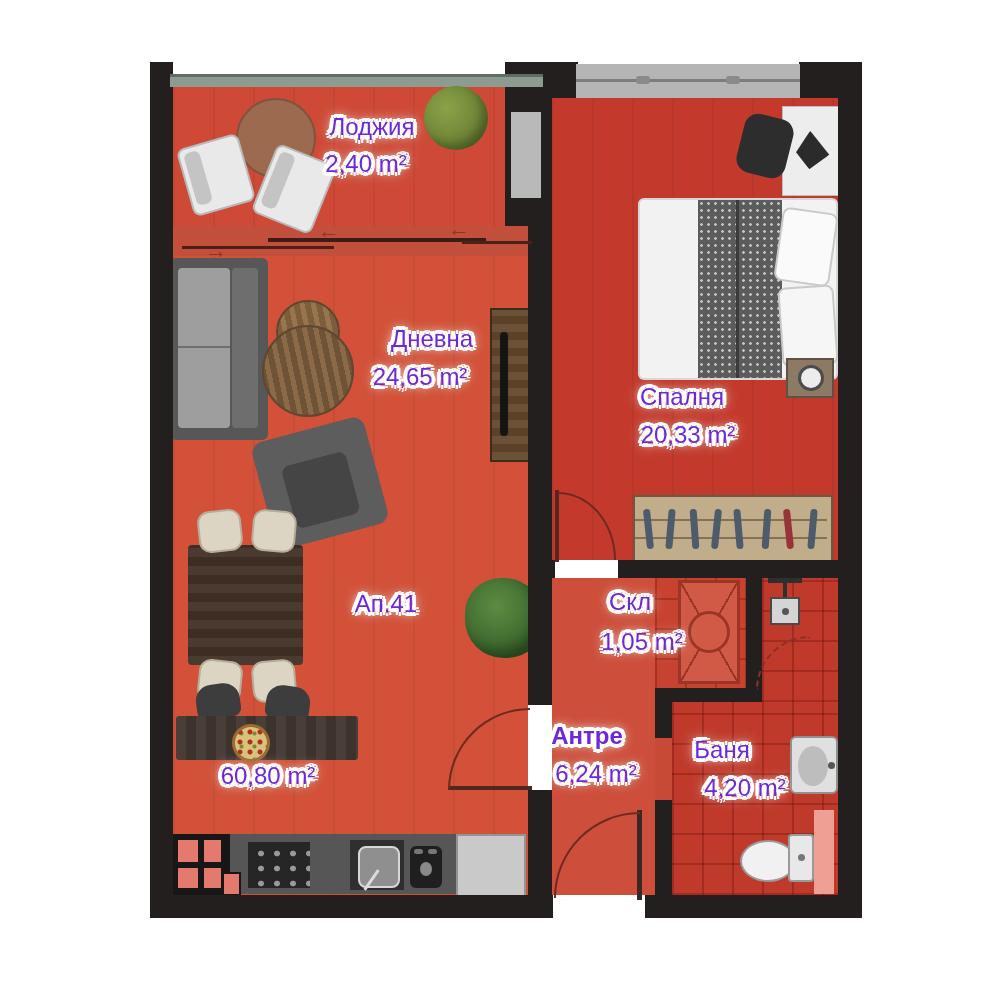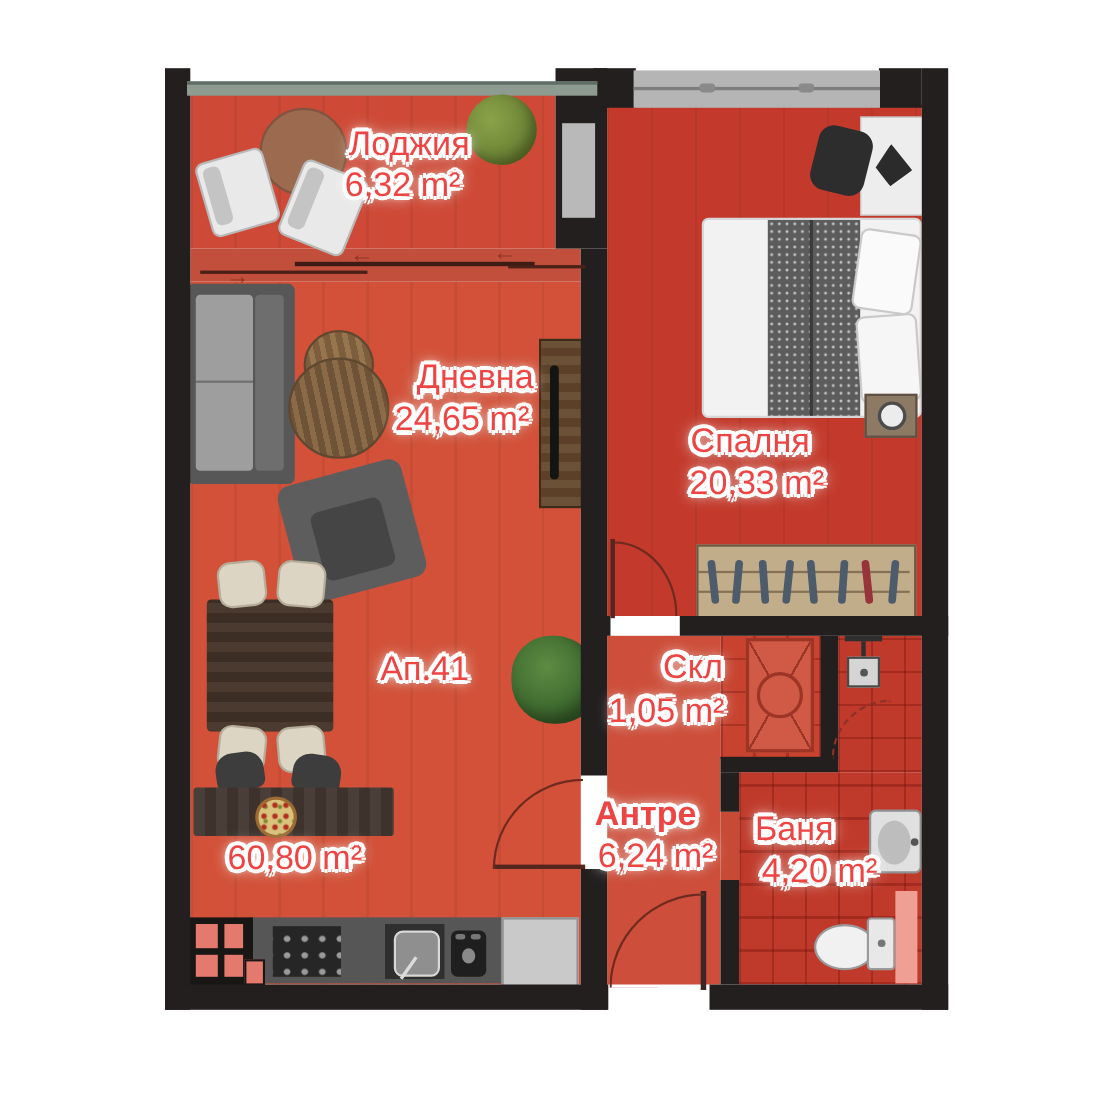--- a/index.html
+++ b/index.html
@@ -5,21 +5,21 @@
   html,body{margin:0;padding:0;background:#ffffff;}
   #canvas{position:relative;width:1000px;height:1000px;background:#ffffff;overflow:hidden;
           font-family:"Liberation Sans", sans-serif;}
   .abs{position:absolute;}
   .wall{position:absolute;background:#231f1e;z-index:3;}
   .floor{position:absolute;z-index:1;}
   .furn{position:absolute;z-index:2;}
   .ov{position:absolute;z-index:4;}
   .door{position:absolute;z-index:5;}
   .arc{position:absolute;z-index:5;box-sizing:border-box;}
-  .lbl{position:absolute;z-index:6;color:#ef4444;font-size:31px;white-space:nowrap;
+  .lbl{position:absolute;z-index:6;color:#6d28d9;font-size:24px;white-space:nowrap;
        transform:translateX(-50%);
        text-shadow:-3px -3px 0 #fff,3px -3px 0 #fff,-3px 3px 0 #fff,3px 3px 0 #fff,
                    -4px 0 0 #fff,4px 0 0 #fff,0 -4px 0 #fff,0 4px 0 #fff,
                    0 0 7px #fff,0 0 12px #fff,0 0 16px #fff;}
   .tile-red{background-color:#c03a2b;
        background-image:repeating-linear-gradient(0deg,rgba(90,5,0,.28) 0 2px,transparent 2px 30px),
                         repeating-linear-gradient(90deg,rgba(90,5,0,.28) 0 2px,transparent 2px 30px);}
   .plank{background-image:repeating-linear-gradient(90deg,rgba(0,0,0,.055) 0 2px,transparent 2px 40px);}
   .wood{background:repeating-linear-gradient(78deg,#97764f 0 5px,#7d5e3c 5px 11px);border-radius:50%;border:2px solid #5f4730;}
   .chair{position:absolute;background:#ddd5c4;border:2px solid #b5ac99;border-radius:12px;width:40px;height:38px;}
@@ -179,36 +179,36 @@
 
   <div class="door" style="left:448px;top:786px;width:84px;height:4px;background:#54261d;"></div>
   <div class="arc" style="left:448px;top:708px;width:82px;height:82px;border-top:2px solid #6e2a1f;border-left:2px solid #6e2a1f;border-top-left-radius:100% 100%;"></div>
   <div class="door" style="left:555px;top:490px;width:4px;height:72px;background:#54261d;"></div>
   <div class="arc" style="left:558px;top:492px;width:58px;height:68px;border-top:2px solid #6e2a1f;border-right:2px solid #6e2a1f;border-top-right-radius:100% 100%;"></div>
   <div class="door" style="left:637px;top:810px;width:5px;height:90px;background:#3a2824;"></div>
   <div class="arc" style="left:554px;top:812px;width:86px;height:86px;border-top:2px solid #6e2a1f;border-left:2px solid #6e2a1f;border-top-left-radius:100% 100%;"></div>
 
   <div class="lbl" style="left:372px;top:113px;">Лоджия</div>
   <div class="lbl" style="left:366px;top:150px;">
-    <span>6,32</span>&nbsp;<span>m²</span>
+    <span>2,40</span>&nbsp;<span>m²</span>
   </div>
   <div class="lbl" style="left:432px;top:325px;">Дневна</div>
   <div class="lbl" style="left:420px;top:363px;">
     <span>24,65</span>&nbsp;<span>m²</span>
   </div>
   <div class="lbl" style="left:682px;top:383px;">Спалня</div>
   <div class="lbl" style="left:688px;top:421px;">
     <span>20,33</span>&nbsp;<span>m²</span>
   </div>
   <div class="lbl" style="left:386px;top:590px;">Ап.41</div>
   <div class="lbl" style="left:268px;top:762px;">
     <span>60,80</span>&nbsp;<span>m²</span>
   </div>
   <div class="lbl" style="left:630px;top:588px;">Скл</div>
-  <div class="lbl" style="left:606px;top:628px;">
+  <div class="lbl" style="left:642px;top:628px;">
     <span>1,05</span>&nbsp;<span>m²</span>
   </div>
   <div class="lbl" style="left:587px;top:722px;font-weight:bold;">Антре</div>
   <div class="lbl" style="left:596px;top:760px;">
     <span>6,24</span>&nbsp;<span>m²</span>
   </div>
   <div class="lbl" style="left:722px;top:736px;">Баня</div>
   <div class="lbl" style="left:745px;top:774px;">
     <span>4,20</span>&nbsp;<span>m²</span>
   </div>

